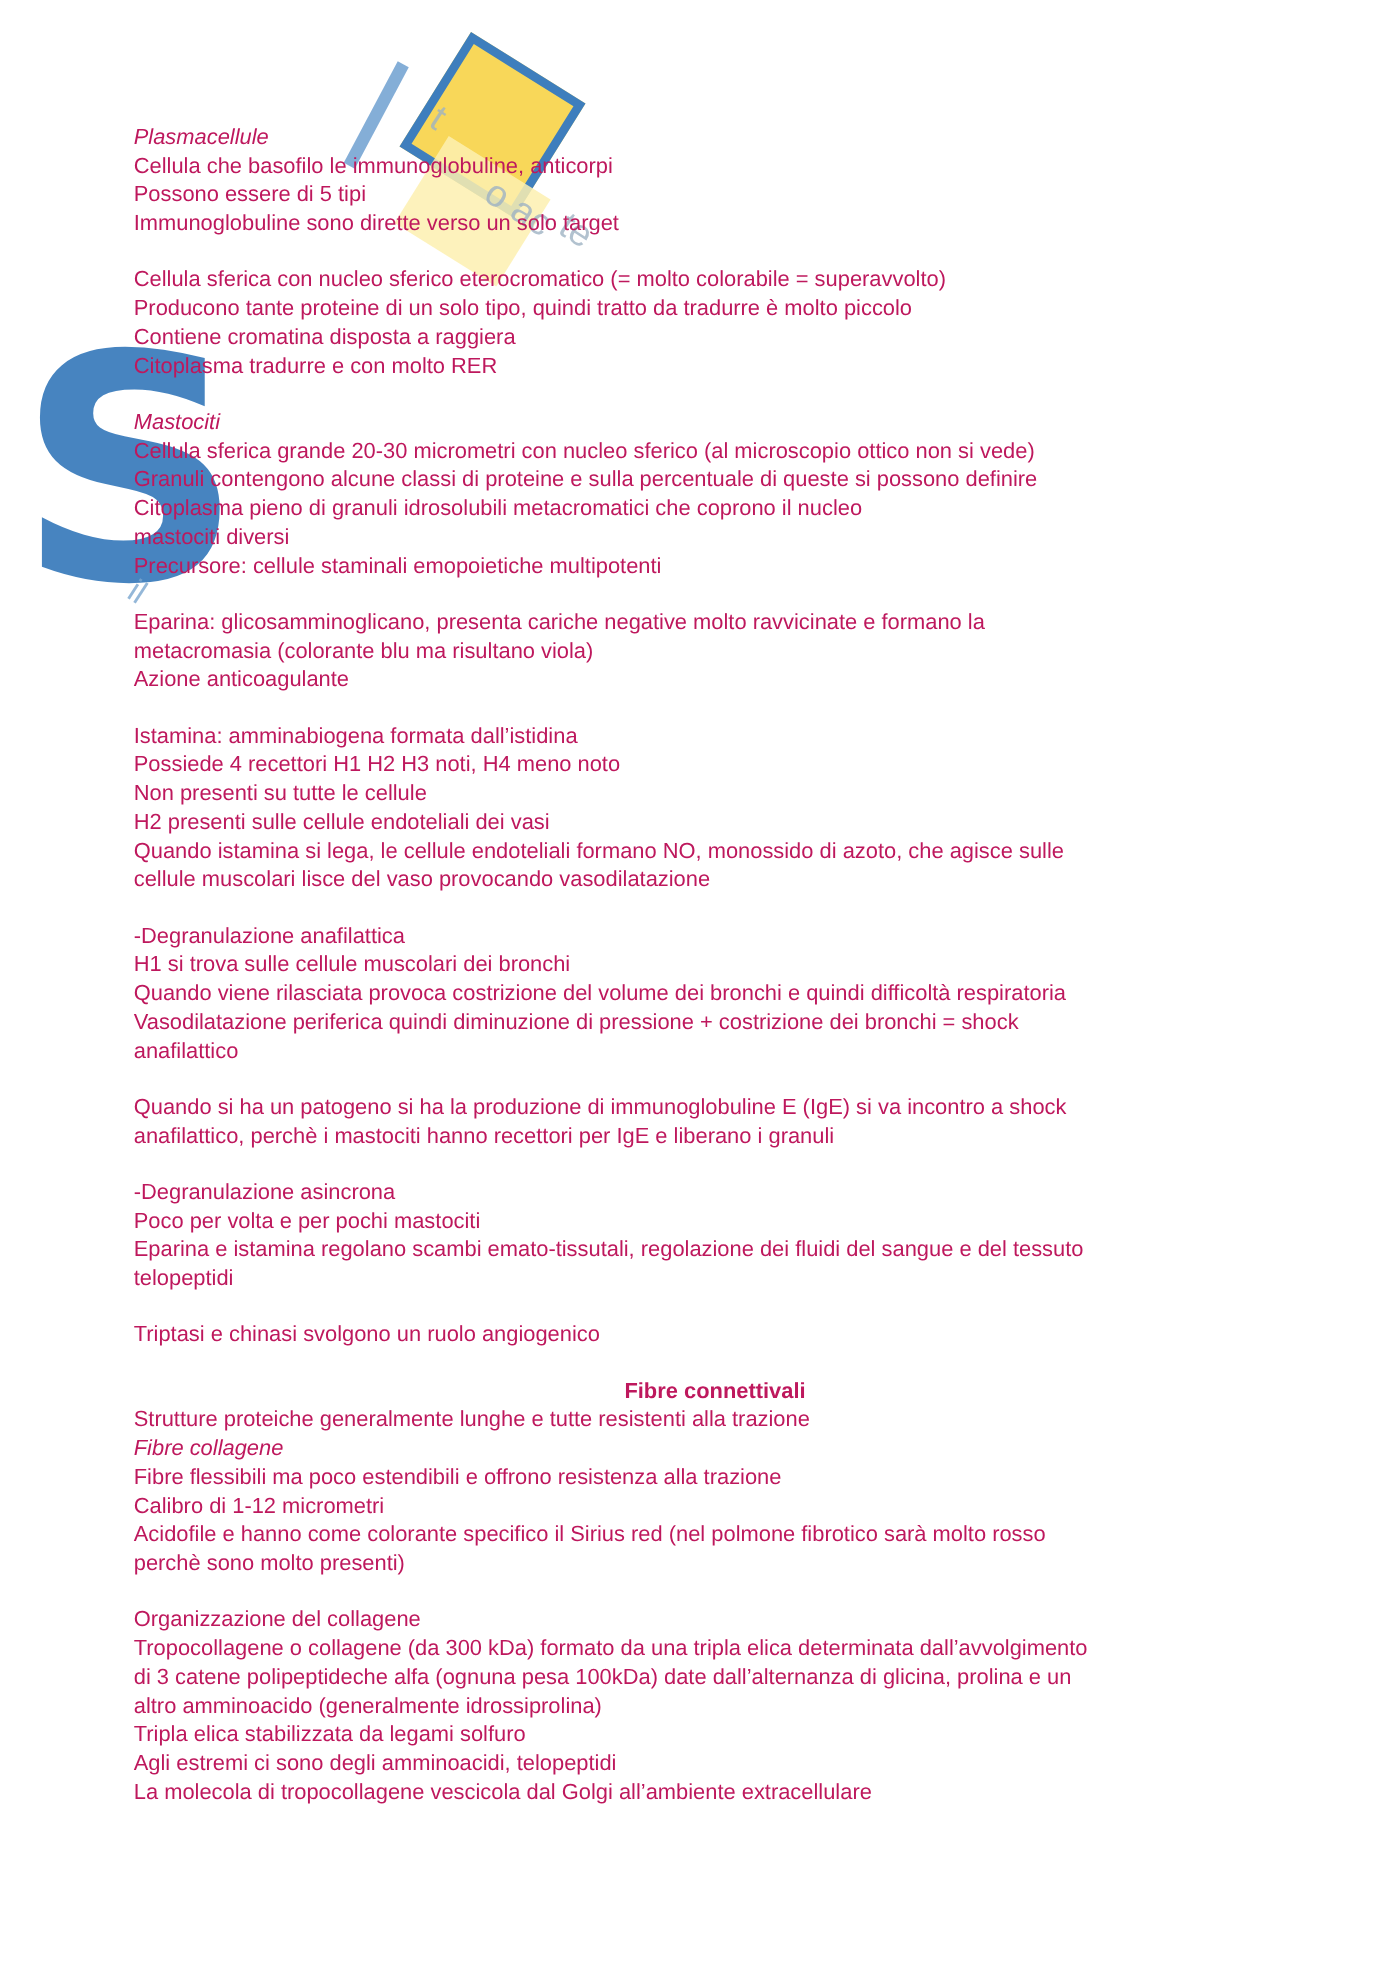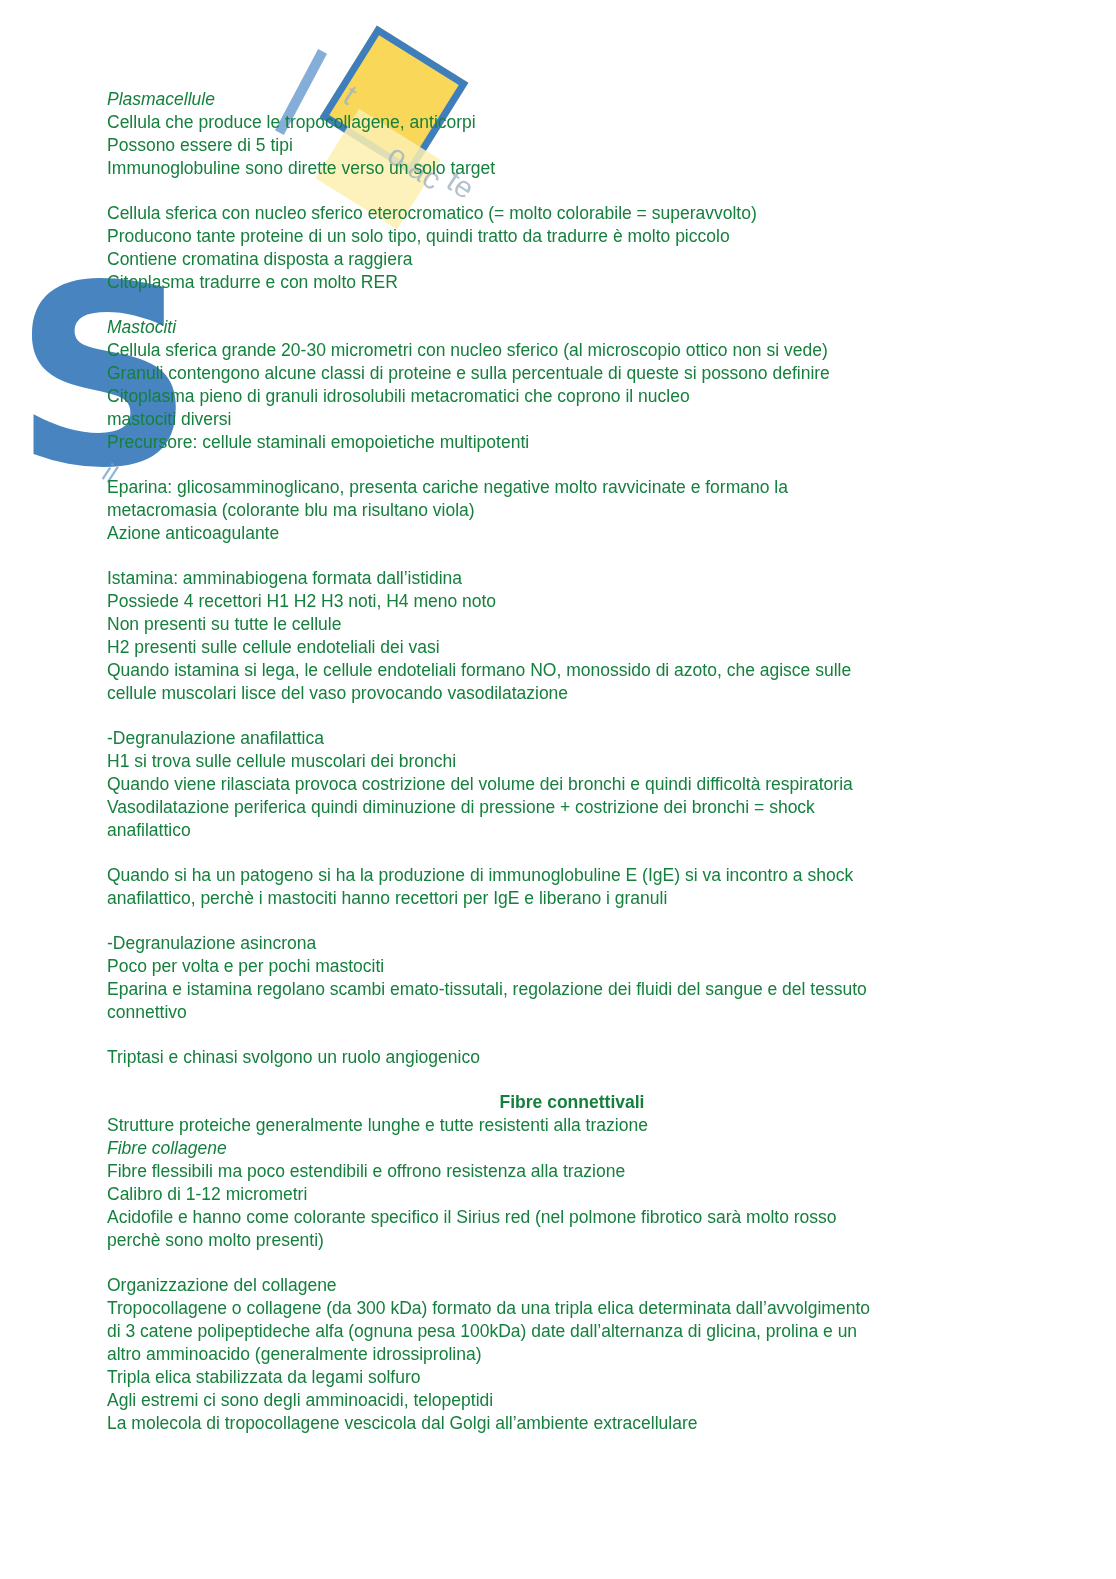--- a/index.html
+++ b/index.html
@@ -32,22 +32,22 @@
     transform:rotate(33deg);opacity:.8;white-space:nowrap;
     font-family:"Liberation Sans",sans-serif;
   }
   .wm-frag.f1{left:346px;top:78px;}
   .wm-frag.f2{left:386px;top:150px;}
   .wm-frag.f3{left:448px;top:168px;}
   .wm-frag.f4{left:104px;top:458px;color:#7aa6cf;font-size:26px;}
 
   
   .doc{
-    position:absolute;left:107px;top:88px;width:930px;z-index:1;
-    font-size:17.5px;line-height:23px;color:#15803d;
+    position:absolute;left:107px;top:98px;width:930px;z-index:1;
+    font-size:17.5px;line-height:23px;color:#be185d;
   }
   .block{margin:0 0 22px 0;}
   .line{white-space:nowrap;}
   .line.italic{font-style:italic;}
   .line.bold{font-weight:bold;text-align:center;}
 </style>
 </head>
 <body>
 
 <div class="page">
@@ -59,21 +59,21 @@
     <div class="wm-cap-tail"></div>
     <span class="wm-frag f1">t</span>
     <span class="wm-frag f2">o ac</span>
     <span class="wm-frag f3">te</span>
     <span class="wm-frag f4">il</span>
   </div>
 
   <div class="doc">
       <div class="block">
         <div class="line italic">Plasmacellule</div>
-        <div class="line">Cellula che produce le tropocollagene, anticorpi</div>
+        <div class="line">Cellula che basofilo le immunoglobuline, anticorpi</div>
         <div class="line">Possono essere di 5 tipi</div>
         <div class="line">Immunoglobuline sono dirette verso un solo target</div>
       </div>
       <div class="block">
         <div class="line">Cellula sferica con nucleo sferico eterocromatico (= molto colorabile = superavvolto)</div>
         <div class="line">Producono tante proteine di un solo tipo, quindi tratto da tradurre è molto piccolo</div>
         <div class="line">Contiene cromatina disposta a raggiera</div>
         <div class="line">Citoplasma tradurre e con molto RER</div>
       </div>
       <div class="block">
@@ -105,21 +105,21 @@
         <div class="line">anafilattico</div>
       </div>
       <div class="block">
         <div class="line">Quando si ha un patogeno si ha la produzione di immunoglobuline E (IgE) si va incontro a shock</div>
         <div class="line">anafilattico, perchè i mastociti hanno recettori per IgE e liberano i granuli</div>
       </div>
       <div class="block">
         <div class="line">-Degranulazione asincrona</div>
         <div class="line">Poco per volta e per pochi mastociti</div>
         <div class="line">Eparina e istamina regolano scambi emato-tissutali, regolazione dei fluidi del sangue e del tessuto</div>
-        <div class="line">connettivo</div>
+        <div class="line">telopeptidi</div>
       </div>
       <div class="block">
         <div class="line">Triptasi e chinasi svolgono un ruolo angiogenico</div>
       </div>
       <div class="block">
         <div class="line bold">Fibre connettivali</div>
         <div class="line">Strutture proteiche generalmente lunghe e tutte resistenti alla trazione</div>
         <div class="line italic">Fibre collagene</div>
         <div class="line">Fibre flessibili ma poco estendibili e offrono resistenza alla trazione</div>
         <div class="line">Calibro di 1-12 micrometri</div>

